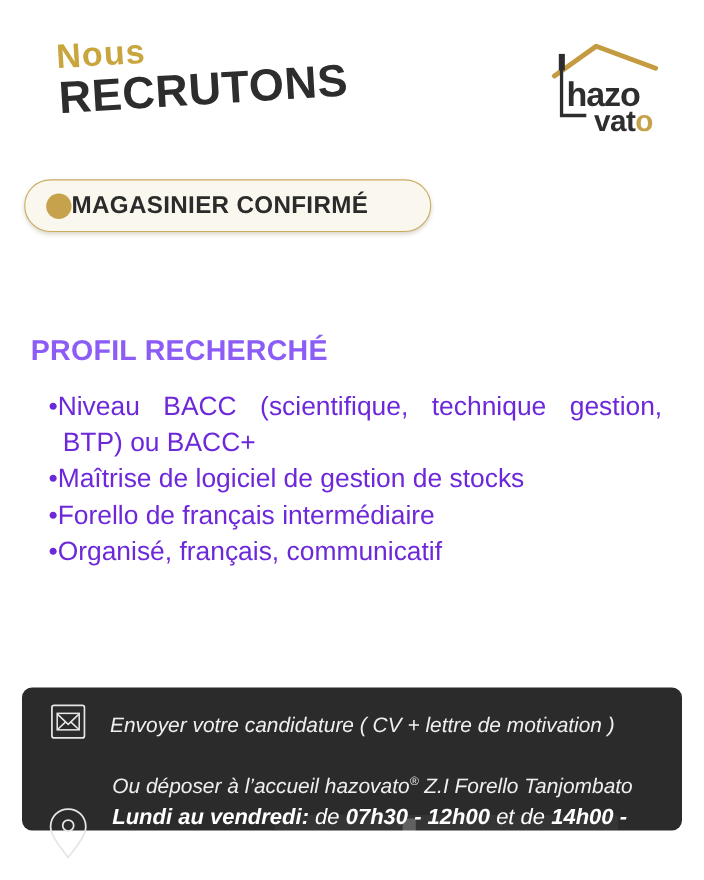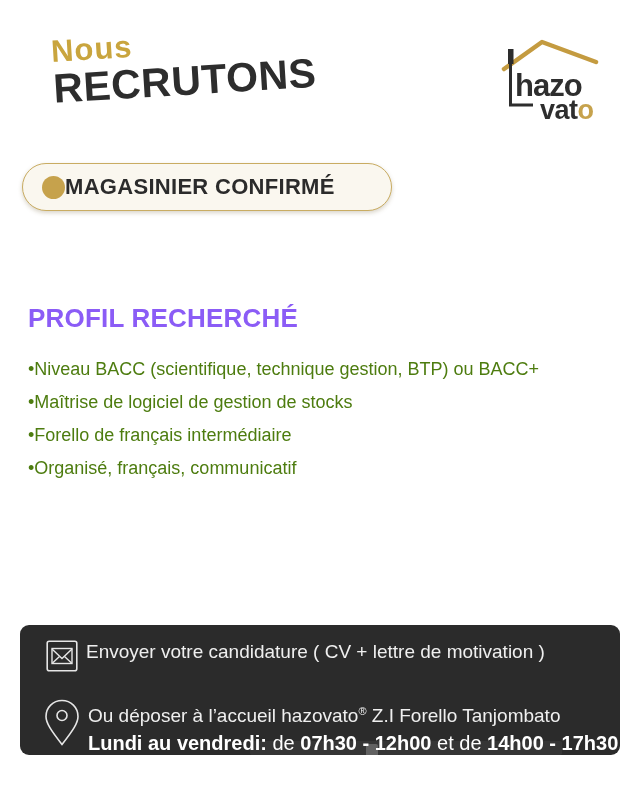--- a/index.html
+++ b/index.html
@@ -16,28 +16,28 @@
 
   
   .pill{position:absolute;left:22px;top:163px;width:370px;height:48px;background:#FAF7EF;
         border:1.5px solid #C9AC62;border-radius:26px;box-shadow:0 2px 4px rgba(120,100,60,0.28);
         display:flex;align-items:center;box-sizing:border-box;}
   .pill-dot{width:23px;height:23px;border-radius:50%;background:#C6A24C;margin-left:19px;flex:0 0 auto;}
   .pill-label{font-size:22px;font-weight:700;color:#2B2B2B;letter-spacing:0.3px;}
 
   
   .heading{position:absolute;left:28px;top:303px;font-size:26px;font-weight:700;color:#8b5cf6;letter-spacing:0.2px;}
-  .bullets{position:absolute;left:28px;top:353px;width:558px;font-size:18px;line-height:33px;color:#4d7c0f;}
+  .bullets{position:absolute;left:44px;top:353px;width:558px;font-size:24px;line-height:33px;color:#6d28d9;}
   .bullets .bullet{padding-left:13px;text-indent:-13px;}
   .bullets .justify{text-align:justify;}
 
   
   .footer{position:absolute;left:20px;top:625px;width:600px;height:130px;background:#2B2B2B;
           border-radius:9px;color:#F2F2F2;}
-  .f-row{position:absolute;display:flex;align-items:flex-start;gap:8px;}
+  .f-row{position:absolute;display:flex;align-items:flex-end;gap:22px;font-style:italic;}
   .f-row1{left:26px;top:15px;}
   .f-row2{left:24px;top:74px;}
   .f-icon{flex:0 0 auto;display:block;}
   .f-line1{font-size:19px;color:#EFEFEF;line-height:24px;}
   .f-line2{font-size:20px;font-weight:700;color:#FFFFFF;line-height:26px;margin-top:2px;}
   .f-line2 .reg{font-weight:400;font-size:20px;}
   .f-sup{font-size:11px;vertical-align:super;}
 
   
   .wm-bar{position:absolute;left:250px;top:741px;width:312px;height:14px;background:rgba(255,255,255,0.05);border-radius:2px;}

